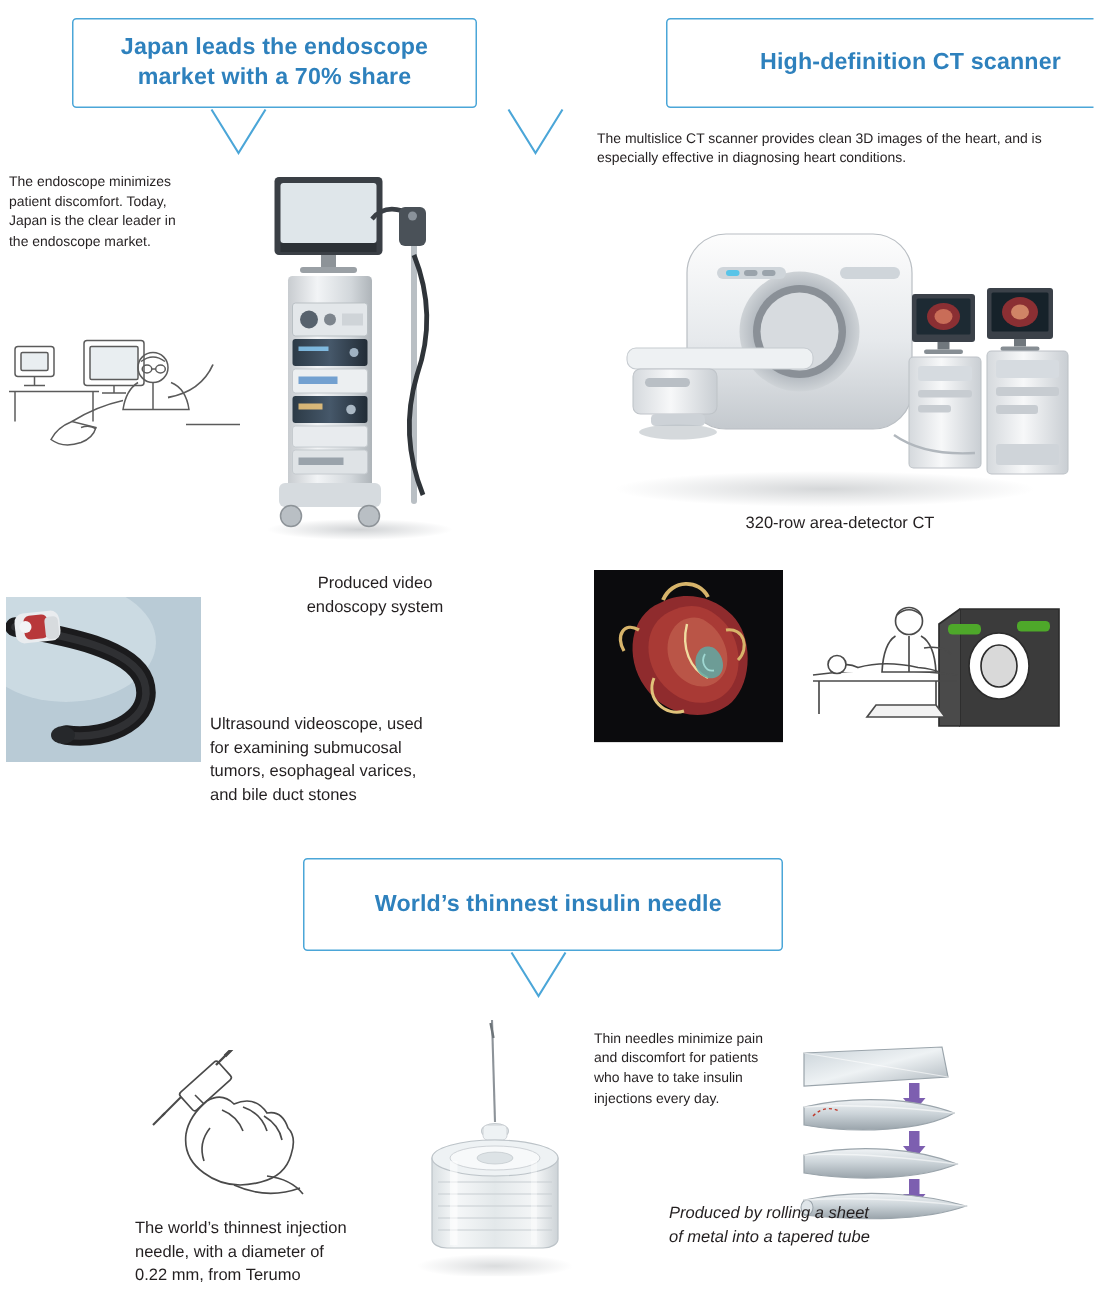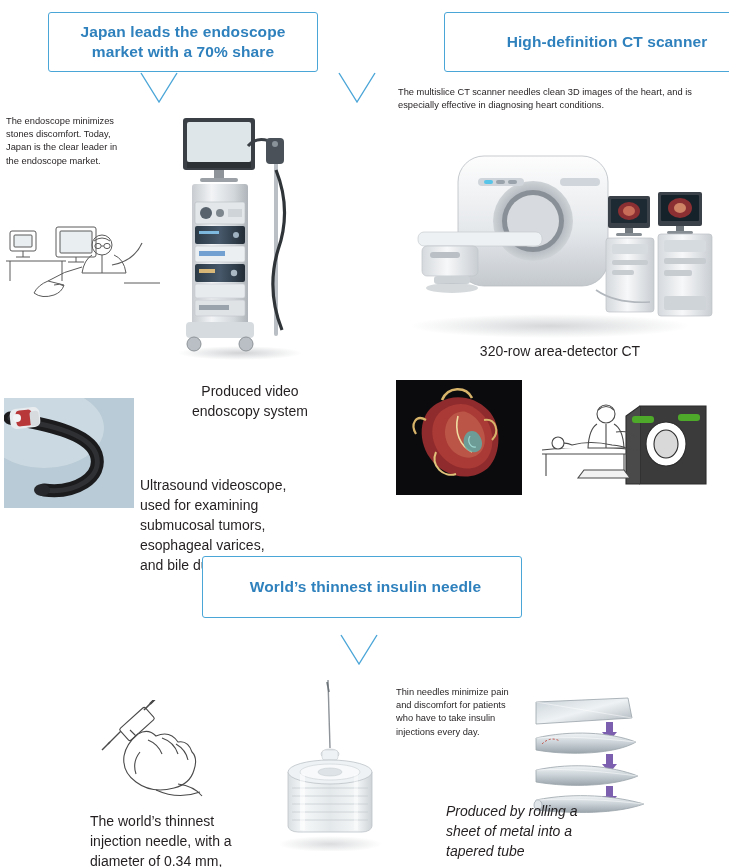--- a/index.html
+++ b/index.html
@@ -52,21 +52,21 @@
 
   
   .btext {
     position: absolute;
     font-size: 9.3px;
     line-height: 1.42;
     color: #231f20;
   }
   .caption {
     position: absolute;
-    font-size: 14px;
+    font-size: 11px;
     line-height: 1.42;
     color: #231f20;
   }
   .caption.center { text-align: center; }
 
   
   .photo {
     position: absolute;
     overflow: hidden;
   }
@@ -80,21 +80,21 @@
 
   <div class="callout" style="left:48px; top:12px; width:270px; height:60px;">
     <span class="ctext">Japan leads the endoscope market with a 70% share</span>
   </div>
   <div class="tail" style="left:140px; top:72px; width:38px; height:32px;">
     <svg width="38" height="32" viewBox="0 0 38 32">
       <polyline points="1,1 19,30 37,1" fill="none" stroke="#4ba6d8" stroke-width="1.4"></polyline>
     </svg>
   </div>
 
-  <div class="btext" style="left:6px; top:115px; width:120px;">The endoscope minimizes stones discomfort. Today, Japan is the clear leader in the endoscope market.</div>
+  <div class="btext" style="left:6px; top:115px; width:120px;">The endoscope minimizes patient discomfort. Today, Japan is the clear leader in the endoscope market.</div>
 
   <div class="photo" style="left:4px; top:205px; width:160px; height:95px;">
     <svg width="160" height="95" viewBox="0 0 160 95">
       <g fill="none" stroke="#5b5b5b" stroke-width="1">
 
         <rect x="6" y="26" width="26" height="20" rx="2"></rect>
         <rect x="10" y="30" width="18" height="12" rx="1" fill="#e9eef1"></rect>
         <path d="M19 46 v6 M12 52 h14"></path>
 
         <path d="M2 56 h60 M6 56 v20 M58 56 v20"></path>
@@ -207,21 +207,21 @@
 
   <div class="callout" style="left:398px; top:12px; width:326px; height:60px;margin-left:46px;">
     <span class="ctext">High-definition CT scanner</span>
   </div>
   <div class="tail" style="left:338px; top:72px; width:38px; height:32px;">
     <svg width="38" height="32" viewBox="0 0 38 32">
       <polyline points="1,1 19,30 37,1" fill="none" stroke="#4ba6d8" stroke-width="1.4"></polyline>
     </svg>
   </div>
 
-  <div class="btext" style="left:398px; top:86px; width:320px;">The multislice CT scanner needles clean 3D images of the heart, and is especially effective in diagnosing heart conditions.</div>
+  <div class="btext" style="left:398px; top:86px; width:320px;">The multislice CT scanner provides clean 3D images of the heart, and is especially effective in diagnosing heart conditions.</div>
 
   <div class="photo" style="left:400px; top:140px; width:320px; height:200px;">
     <svg width="320" height="200" viewBox="0 0 320 200">
       <defs>
         <linearGradient id="ctBody" x1="0" y1="0" x2="0" y2="1">
           <stop offset="0%" stop-color="#fdfdfd"></stop>
           <stop offset="55%" stop-color="#e6e9ec"></stop>
           <stop offset="100%" stop-color="#c4c9ce"></stop>
         </linearGradient>
         <linearGradient id="ctBody2" x1="0" y1="0" x2="1" y2="0">
@@ -342,21 +342,21 @@
         <path d="M70 18 q8 -7 16 0"></path>
         <path d="M69 32 q-8 5 -9 24 h36 q-1 -19 -10 -24"></path>
         <path d="M78 32 v24"></path>
         <path d="M88 40 q12 -2 18 4"></path>
 
         <path d="M56 78 h40 l6 8 h-52 z" fill="#f2f2f2"></path>
       </g>
     </svg>
   </div>
 
-  <div class="callout" style="left:202px; top:556px; width:320px; height:62px;padding-left:17px;">
+  <div class="callout" style="left:202px; top:572px; width:320px; height:62px;padding-left:17px;">
     <span class="ctext">World’s thinnest insulin needle</span>
   </div>
   <div class="tail" style="left:340px; top:634px; width:38px; height:32px;">
     <svg width="38" height="32" viewBox="0 0 38 32">
       <polyline points="1,1 19,30 37,1" fill="none" stroke="#4ba6d8" stroke-width="1.4"></polyline>
     </svg>
   </div>
 
   <div class="photo" style="left:86px; top:700px; width:160px; height:100px;">
     <svg width="160" height="100" viewBox="0 0 160 100">
@@ -376,21 +376,21 @@
         <path d="M76 38 q12 4 16 16"></path>
         <path d="M90 44 q10 6 12 16"></path>
         <path d="M54 52 q-8 10 -4 22"></path>
 
         <path d="M92 84 q16 2 24 12"></path>
         <path d="M70 90 q22 10 44 2"></path>
       </g>
     </svg>
   </div>
 
-  <div class="caption" style="left:90px; top:812px; width:150px;">The world’s thinnest injection needle, with a diameter of 0.34 mm, from Terumo</div>
+  <div class="caption" style="left:90px; top:812px; width:150px;">The world’s thinnest injection needle, with a diameter of 0.22 mm, from Terumo</div>
 
   <div class="photo" style="left:266px; top:676px; width:130px; height:175px;">
     <svg width="130" height="175" viewBox="0 0 130 175">
       <defs>
         <linearGradient id="glass" x1="0" y1="0" x2="1" y2="0">
           <stop offset="0%" stop-color="#d9dfe2"></stop>
           <stop offset="18%" stop-color="#f6f8f9"></stop>
           <stop offset="50%" stop-color="#e3e8ea"></stop>
           <stop offset="82%" stop-color="#f4f6f7"></stop>
           <stop offset="100%" stop-color="#cdd3d7"></stop>

